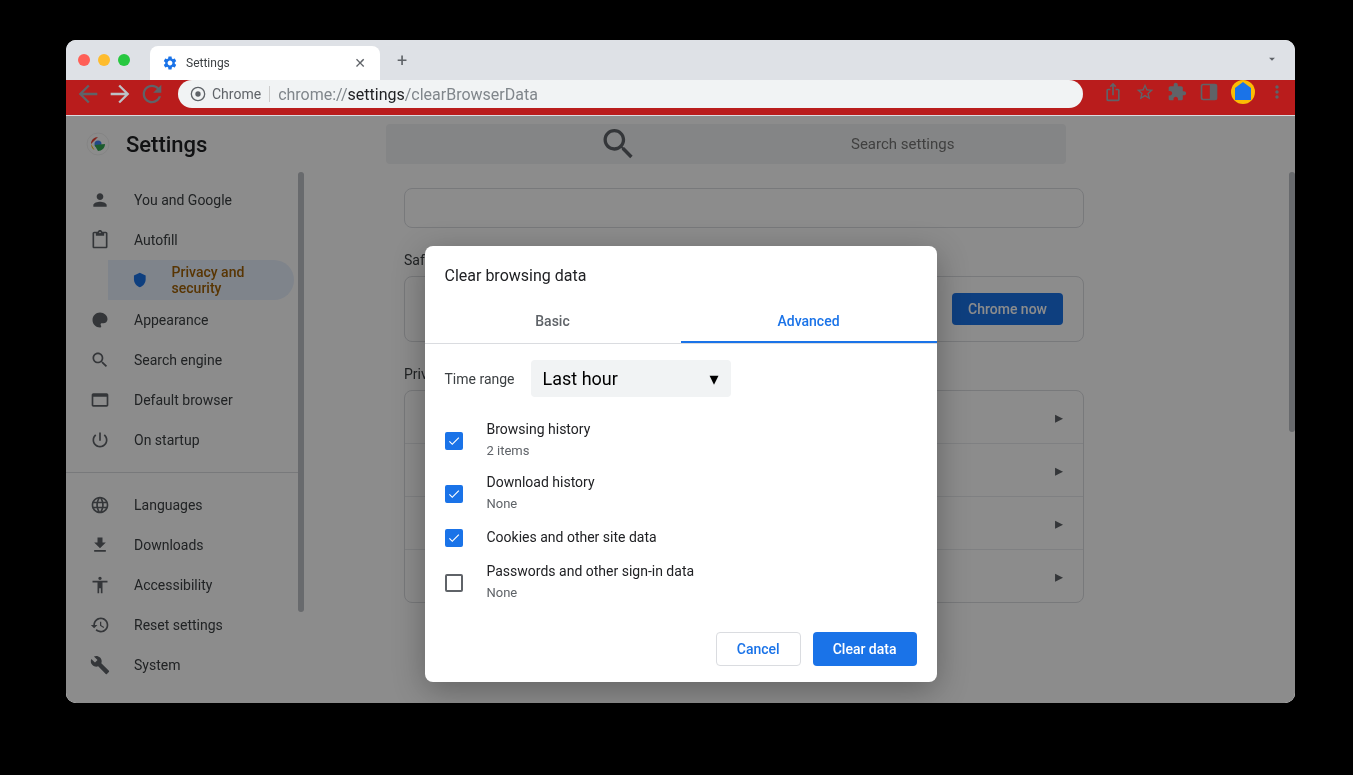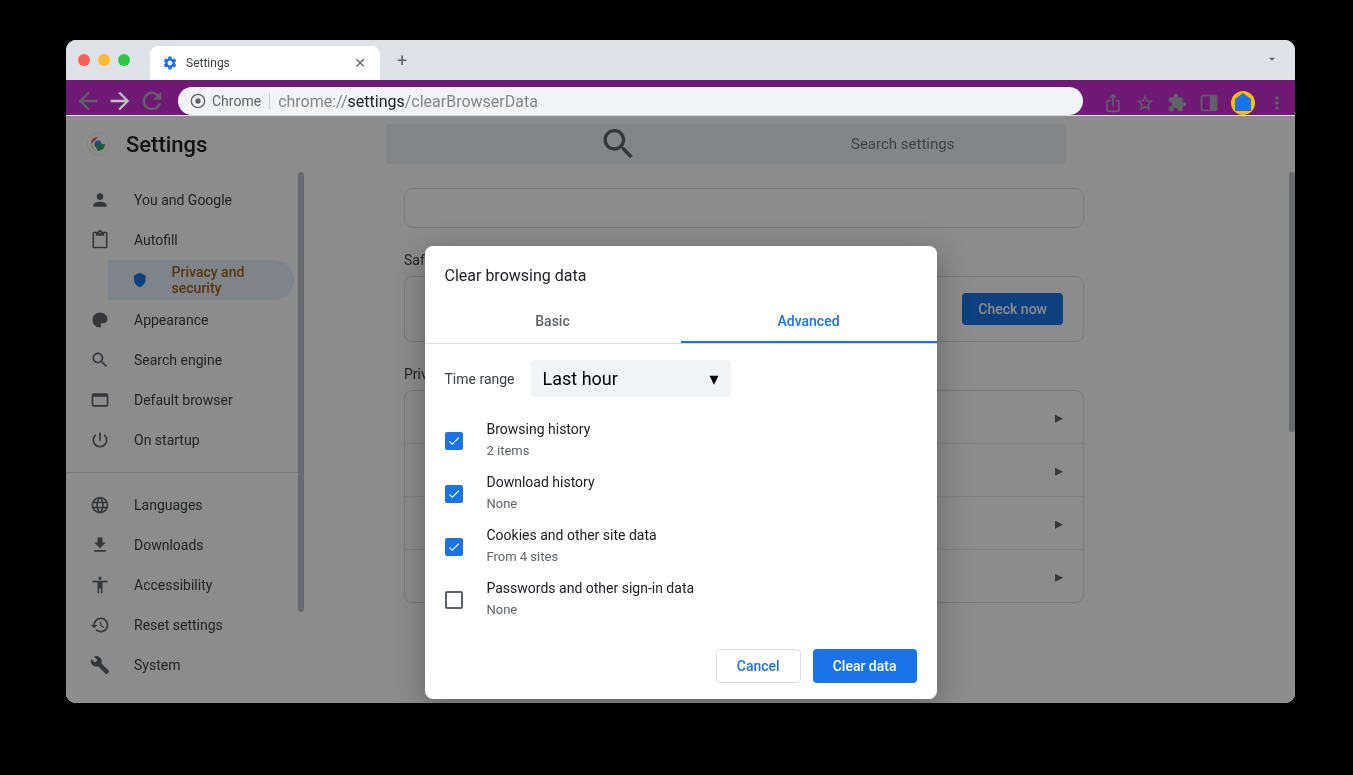--- a/index.html
+++ b/index.html
@@ -10,21 +10,21 @@
 .tl { width: 12px; height: 12px; border-radius: 50%; }
 .tl-red { background: #ff5f57; }
 .tl-yellow { background: #febc2e; }
 .tl-green { background: #28c840; }
 .tab { background: #fff; height: 34px; margin-top: 6px; border-radius: 8px 8px 0 0; display: flex; align-items: center; padding: 0 12px; width: 230px; gap: 8px; }
 .tab-icon { width: 16px; height: 16px; display: flex; align-items: center; justify-content: center; color: #1a73e8; }
 .tab-title { font-size: 12px; color: #3c4043; flex: 1; }
 .tab-close { width: 16px; height: 16px; display: flex; align-items: center; justify-content: center; cursor: pointer; color: #5f6368; font-size: 14px; }
 .new-tab-btn { width: 28px; height: 28px; display: flex; align-items: center; justify-content: center; cursor: pointer; color: #5f6368; font-size: 18px; margin-left: 8px; }
 .tab-bar-chevron { margin-left: auto; margin-right: 16px; color: #5f6368; cursor: pointer; }
-.toolbar { height: 36px; background: #701a75; display: flex; align-items: flex-end; padding: 0 8px; gap: 4px; border-bottom: 1px solid #dadce0; }
+.toolbar { height: 36px; background: #b91c1c; display: flex; align-items: flex-start; padding: 0 8px; gap: 4px; border-bottom: 1px solid #dadce0; }
 .nav-btn { width: 28px; height: 28px; display: flex; align-items: center; justify-content: center; cursor: pointer; color: #5f6368; border-radius: 50%; }
 .nav-btn.disabled { color: #bdc1c6; cursor: default; }
 .address-bar { flex: 1; height: 28px; background: #f1f3f4; border-radius: 14px; display: flex; align-items: center; padding: 0 12px; margin: 0 8px; gap: 8px; }
 .url-prefix { color: #5f6368; font-size: 14px; border-right: 1px solid #ccc; padding-right: 8px; display: flex; align-items: center; gap: 6px; }
 .url-text { font-size: 16px; color: #80868b; }
 .url-text .strong { color: #202124; }
 .toolbar-icons { display: flex; gap: 12px; align-items: center; margin-left: 8px; }
 .toolbar-icon { width: 20px; height: 20px; display: flex; align-items: center; justify-content: center; cursor: pointer; color: #5f6368; }
 .profile-icon { width: 24px; height: 24px; border-radius: 50%; background: #fbbc04; display: flex; align-items: center; justify-content: center; }
 .content-area { height: calc(100% - 76px); position: relative; background: #fff; }
@@ -290,21 +290,21 @@
       <div class="main-panel">
         <div class="card" style="height:40px;"></div>
         <div class="section-label">Safe</div>
         <div class="card">
           <div class="card-row">
             <div class="card-row-content">
               <span class="card-row-icon"><svg viewBox="0 0 24 24">
                     <path fill="currentColor" d="M12 1L3 5v6c0 5.55 3.84 10.74 9 12 5.16-1.26 9-6.45 9-12V5l-9-4z"></path>
                   </svg></span>
             </div>
-            <button class="check-now-btn">Check now</button>
+            <button class="check-now-btn">Chrome now</button>
           </div>
         </div>
         <div class="section-label">Priva</div>
         <div class="card">
           <div class="card-row">
             <div class="card-row-content">
                 <span class="card-row-icon"><svg viewBox="0 0 24 24">
                     <path fill="currentColor" d="M6 19c0 1.1.9 2 2 2h8c1.1 0 2-.9 2-2V7H6v12zM19 4h-3.5l-1-1h-5l-1 1H5v2h14V4z"></path>
                   </svg></span>
               </div>
@@ -380,21 +380,20 @@
               </div>
             </div>
             <div class="check-row">
               <div class="checkbox checked">
                 <svg width="14" height="14" viewBox="0 0 24 24">
                   <path fill="white" d="M9 16.17L4.83 12l-1.42 1.41L9 19 21 7l-1.41-1.41z"></path>
                 </svg>
               </div>
               <div class="check-content">
                 <div class="check-title">Cookies and other site data</div>
-                <div class="check-sub">From 4 sites</div>
               </div>
             </div>
             <div class="check-row">
               <div class="checkbox"></div>
               <div class="check-content">
                 <div class="check-title">Passwords and other sign-in data</div>
                 <div class="check-sub">None</div>
               </div>
             </div>
           </div>

